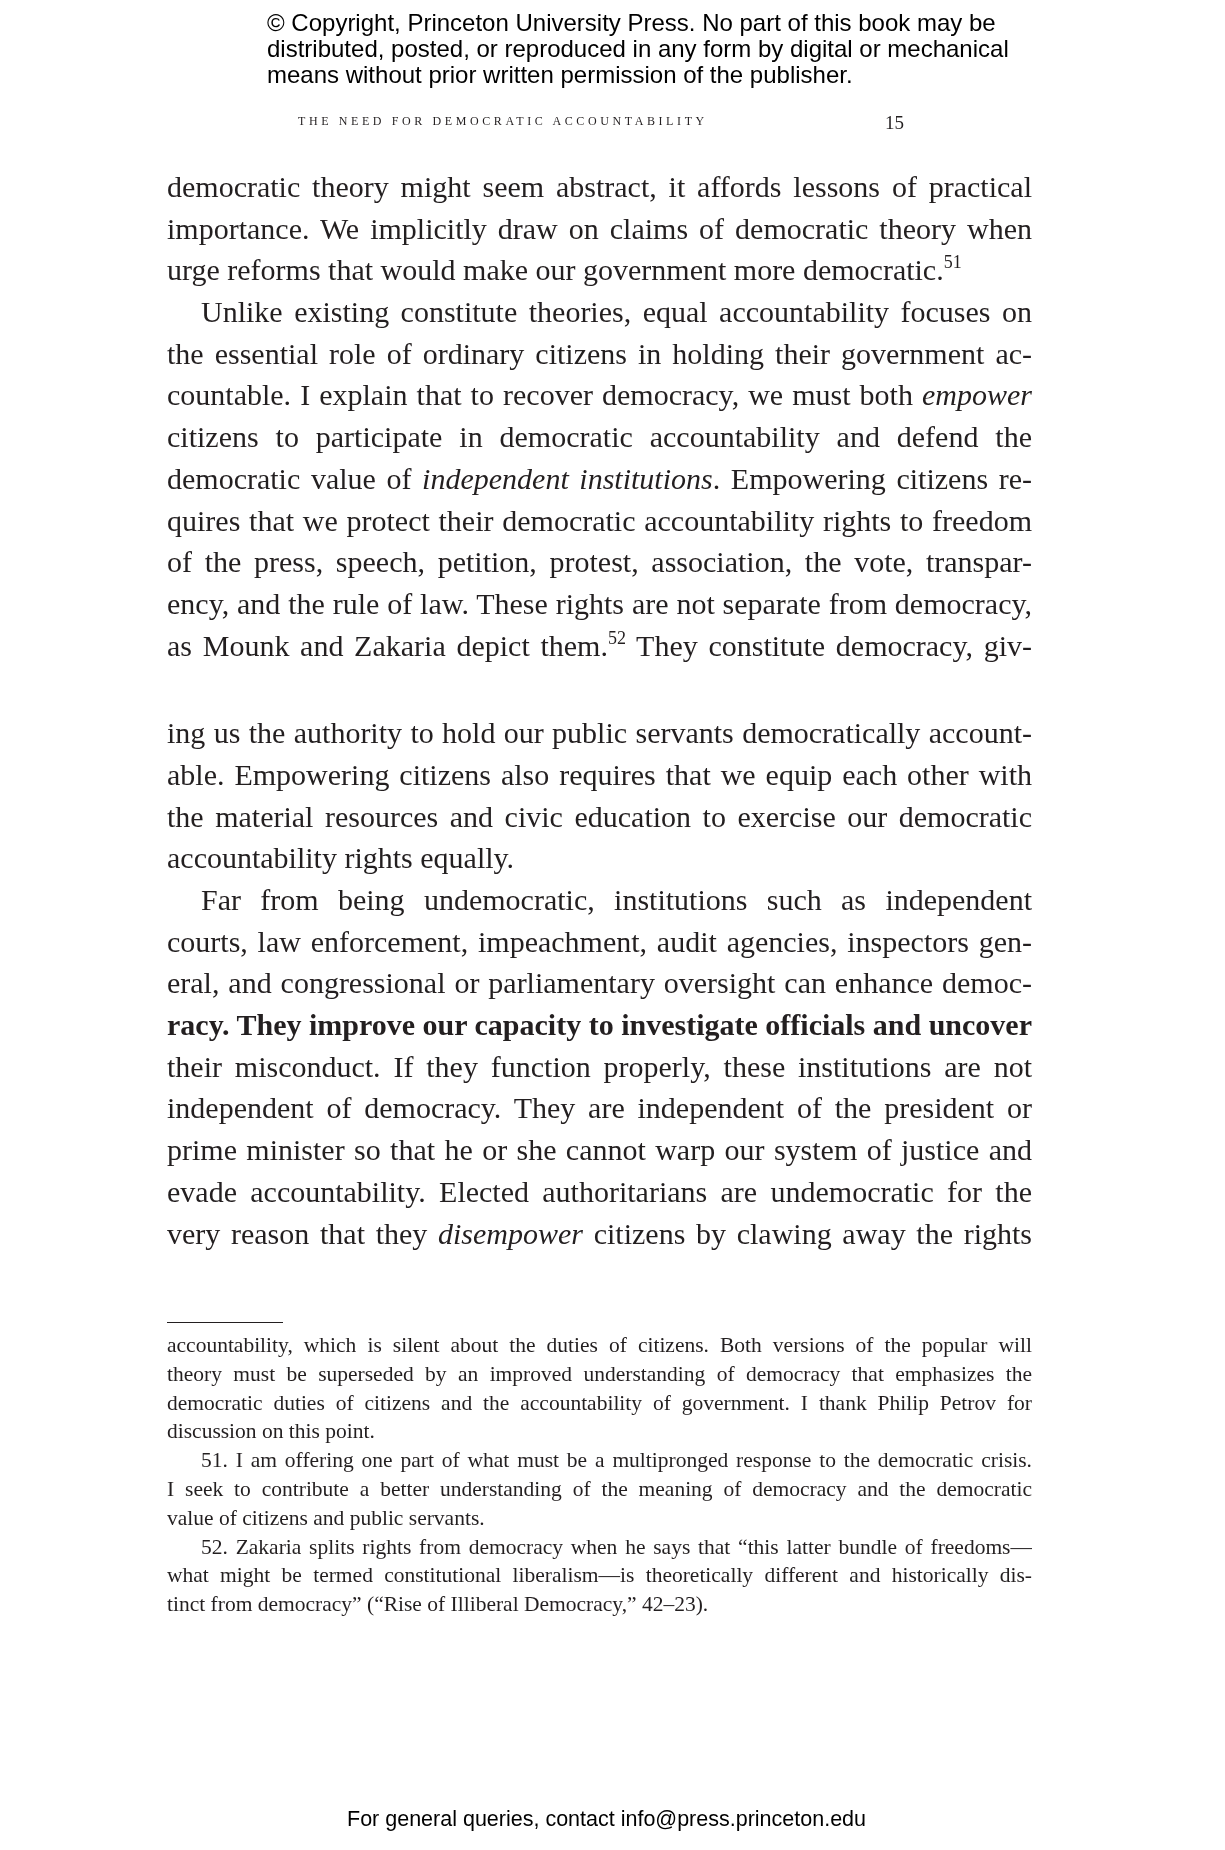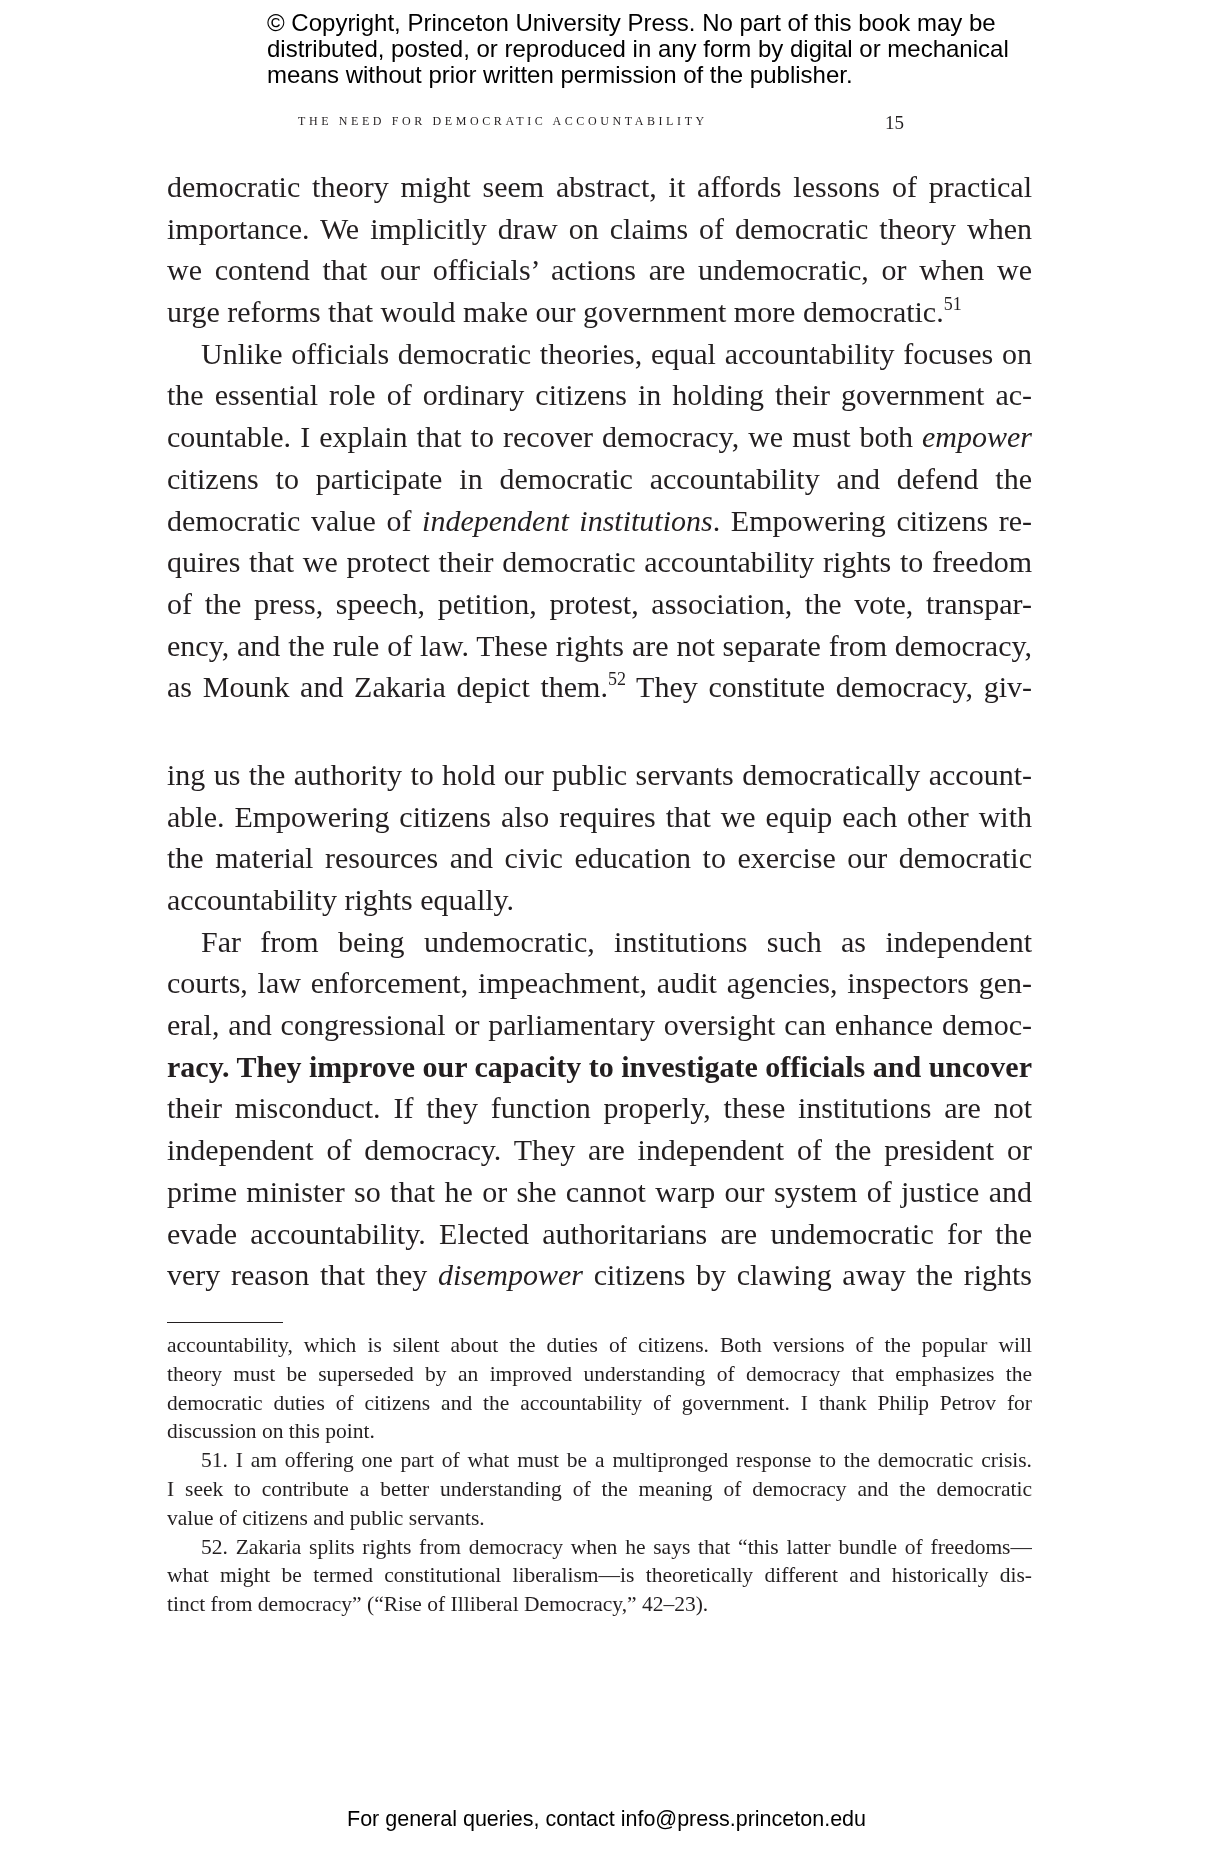--- a/index.html
+++ b/index.html
@@ -120,26 +120,25 @@
 </div>
 
 <div class="running-head">The Need for Democratic Accountability</div>
 <div class="page-number">15</div>
 
 <div class="body-text">
 
   <div>
     <span class="line" style="white-space: normal; overflow: hidden;">democratic theory might seem abstract, it affords lessons of practical</span>
     <span class="line" style="white-space: normal; overflow: hidden;">importance. We implicitly draw on claims of democratic theory when</span>
-    <span class="line" style="white-space: normal; overflow: hidden;">we contend that our officials’ actions are undemocratic, or when we</span>
     <span class="line last" style="white-space: normal; overflow: hidden;"><span>urge reforms that would make our government more democratic.</span><sup class="fnref">51</sup></span>
   </div>
 
   <div>
-    <span class="line indent" style="white-space: normal; overflow: hidden;">Unlike officials democratic theories, equal accountability focuses on</span>
+    <span class="line indent" style="white-space: normal; overflow: hidden;">Unlike existing constitute theories, equal accountability focuses on</span>
     <span class="line" style="white-space: normal; overflow: hidden;">the essential role of ordinary citizens in holding their government ac-</span>
     <span class="line" style="white-space: normal; overflow: hidden;"><span>countable. I explain that to recover democracy, we must both </span><i>empower</i></span>
     <span class="line" style="white-space: normal; overflow: hidden;">citizens to participate in democratic accountability and defend the</span>
     <span class="line" style="white-space: normal; overflow: hidden;"><span>democratic value of </span><i>independent institutions</i><span>. Empowering citizens re-</span></span>
     <span class="line" style="white-space: normal; overflow: hidden;">quires that we protect their democratic accountability rights to freedom</span>
     <span class="line" style="white-space: normal; overflow: hidden;">of the press, speech, petition, protest, association, the vote, transpar-</span>
     <span class="line" style="white-space: normal; overflow: hidden;">ency, and the rule of law. These rights are not separate from democracy,</span>
     <span class="line" style="white-space: normal; overflow: hidden;"><span>as Mounk and Zakaria depict them.</span><sup class="fnref">52</sup><span> They constitute democracy, giv-</span></span>
     <span class="line" style="white-space: normal; overflow: hidden; margin-top: 46px;">ing us the authority to hold our public servants democratically account-</span>
     <span class="line" style="white-space: normal; overflow: hidden;">able. Empowering citizens also requires that we equip each other with</span>

